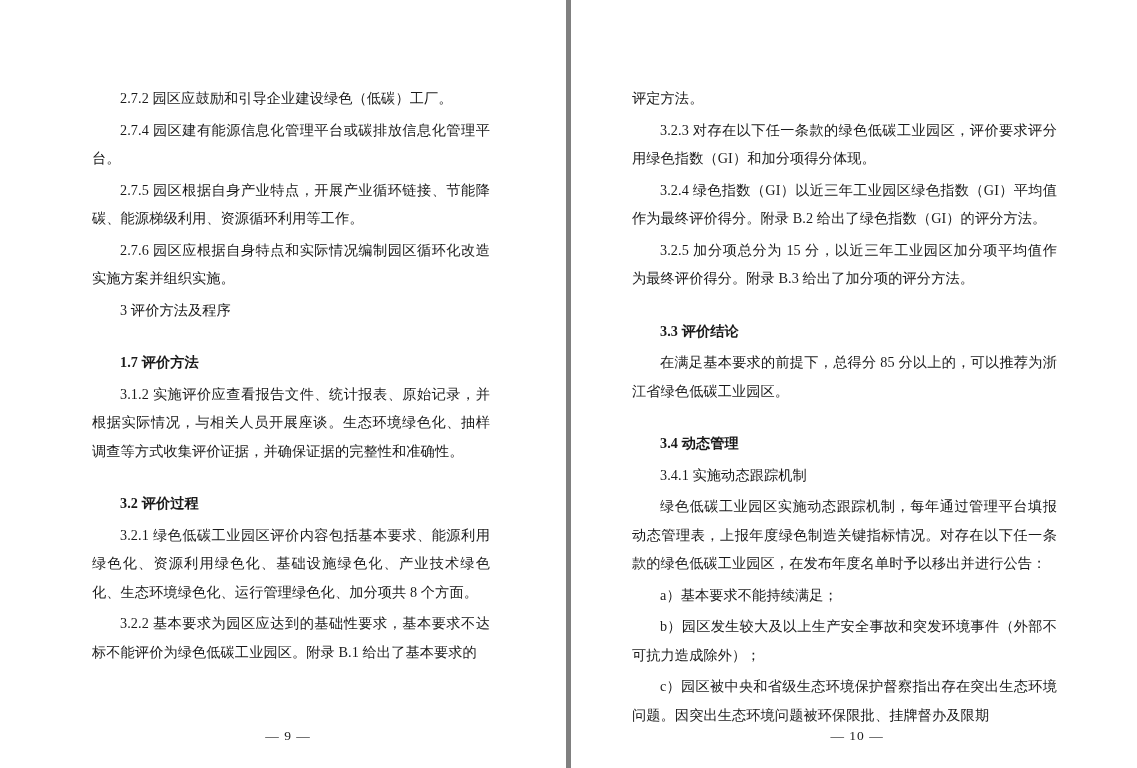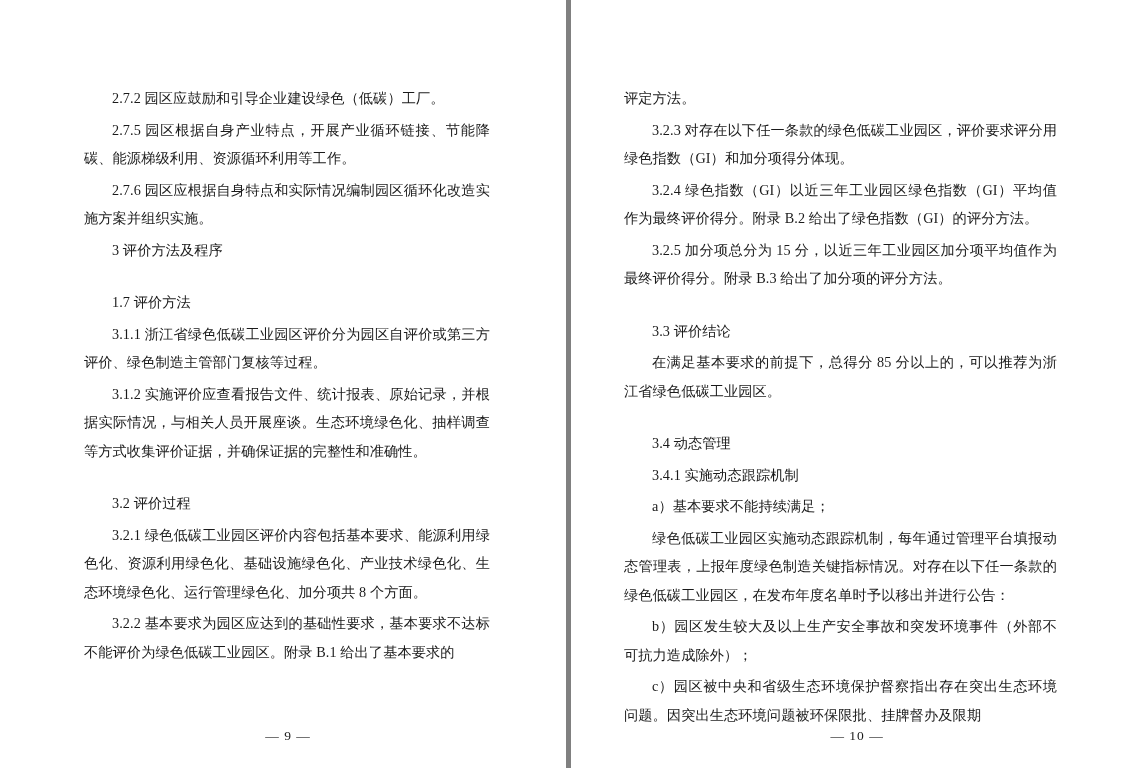--- a/index.html
+++ b/index.html
@@ -29,21 +29,21 @@
   .page-left {
     width: 566px;
     flex: 0 0 566px;
   }
   .page-right {
     width: 566px;
     flex: 0 0 566px;
   }
   .content {
     position: absolute;
-    left: 0;
+    left: 8px;
     right: 0;
     top: 84px;
     padding: 0 76px 0 84px;
     box-sizing: border-box;
   }
   .page-right .content {
     padding: 0 80px 0 53px;
   }
   p {
     margin: 0 0 3px 0;
@@ -56,21 +56,21 @@
   }
   p.indent {
     text-indent: 28px;
   }
   p.heading {
     font-weight: normal;
     text-indent: 28px;
     margin-top: 2px;
   }
   p.heading-sub {
-    font-weight: normal;
+    font-weight: bold;
     text-indent: 28px;
     margin-top: 24px;
   }
   .pagenum {
     position: absolute;
     bottom: 24px;
     left: 0;
     right: 0;
     text-align: center;
     font-size: 13.5px;
@@ -81,44 +81,44 @@
   .page-right .pagenum { padding-left: 6px; }
 </style>
 </head>
 <body>
 
 <div class="spread">
 
   <div class="page page-left">
     <div class="content">
       <p class="indent">2.7.2 园区应鼓励和引导企业建设绿色（低碳）工厂。</p>
+      <p class="indent">2.7.4 园区建有能源信息化管理平台或碳排放信息化管理平台。</p>
       <p class="indent">2.7.5 园区根据自身产业特点，开展产业循环链接、节能降碳、能源梯级利用、资源循环利用等工作。</p>
       <p class="indent">2.7.6 园区应根据自身特点和实际情况编制园区循环化改造实施方案并组织实施。</p>
       <p class="heading">3 评价方法及程序</p>
       <p class="heading-sub">1.7 评价方法</p>
-      <p class="indent">3.1.1 浙江省绿色低碳工业园区评价分为园区自评价或第三方评价、绿色制造主管部门复核等过程。</p>
       <p class="indent">3.1.2 实施评价应查看报告文件、统计报表、原始记录，并根据实际情况，与相关人员开展座谈。生态环境绿色化、抽样调查等方式收集评价证据，并确保证据的完整性和准确性。</p>
       <p class="heading-sub">3.2 评价过程</p>
       <p class="indent">3.2.1 绿色低碳工业园区评价内容包括基本要求、能源利用绿色化、资源利用绿色化、基础设施绿色化、产业技术绿色化、生态环境绿色化、运行管理绿色化、加分项共 8 个方面。</p>
       <p class="indent">3.2.2 基本要求为园区应达到的基础性要求，基本要求不达标不能评价为绿色低碳工业园区。附录 B.1 给出了基本要求的</p>
     </div>
     <div class="pagenum">— 9 —</div>
   </div>
 
   <div class="page page-right">
     <div class="content">
       <p>评定方法。</p>
       <p class="indent">3.2.3 对存在以下任一条款的绿色低碳工业园区，评价要求评分用绿色指数（GI）和加分项得分体现。</p>
       <p class="indent">3.2.4 绿色指数（GI）以近三年工业园区绿色指数（GI）平均值作为最终评价得分。附录 B.2 给出了绿色指数（GI）的评分方法。</p>
       <p class="indent">3.2.5 加分项总分为 15 分，以近三年工业园区加分项平均值作为最终评价得分。附录 B.3 给出了加分项的评分方法。</p>
       <p class="heading-sub">3.3 评价结论</p>
       <p class="indent">在满足基本要求的前提下，总得分 85 分以上的，可以推荐为浙江省绿色低碳工业园区。</p>
       <p class="heading-sub">3.4 动态管理</p>
       <p class="indent">3.4.1 实施动态跟踪机制</p>
+      <p class="indent">绿色低碳工业园区实施动态跟踪机制，每年通过管理平台填报动态管理表，上报年度绿色制造关键指标情况。对存在以下任一条款的绿色低碳工业园区，在发布年度名单时予以移出并进行公告：</p>
       <p class="indent">a）基本要求不能持续满足；</p>
-      <p class="indent">绿色低碳工业园区实施动态跟踪机制，每年通过管理平台填报动态管理表，上报年度绿色制造关键指标情况。对存在以下任一条款的绿色低碳工业园区，在发布年度名单时予以移出并进行公告：</p>
       <p class="indent">b）园区发生较大及以上生产安全事故和突发环境事件（外部不可抗力造成除外）；</p>
       <p class="indent">c）园区被中央和省级生态环境保护督察指出存在突出生态环境问题。因突出生态环境问题被环保限批、挂牌督办及限期</p>
     </div>
     <div class="pagenum">— 10 —</div>
   </div>
 
 </div>
 
 </body></html>

